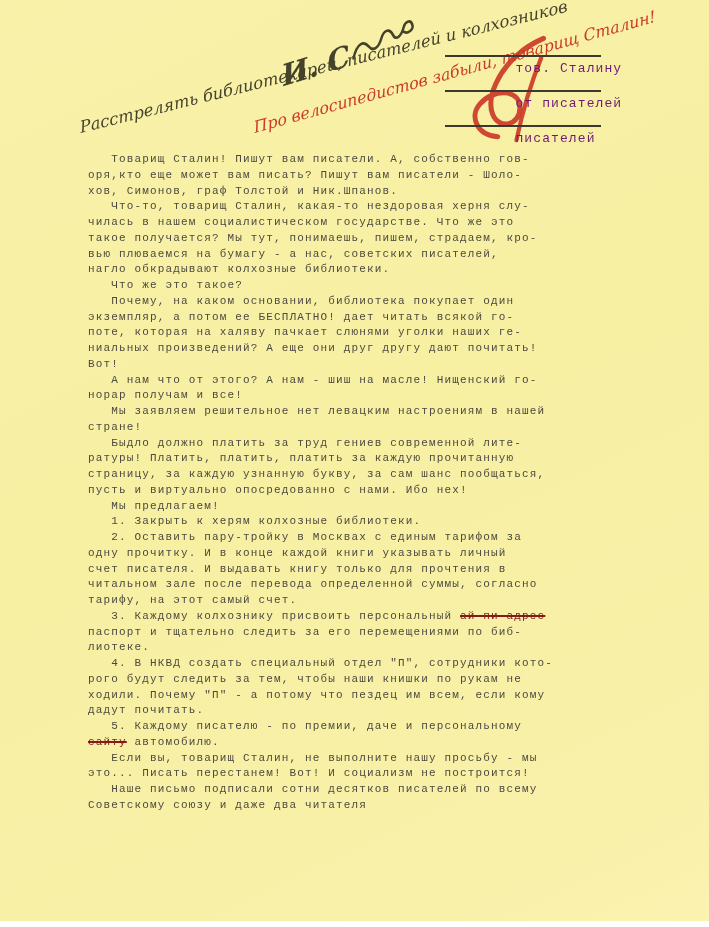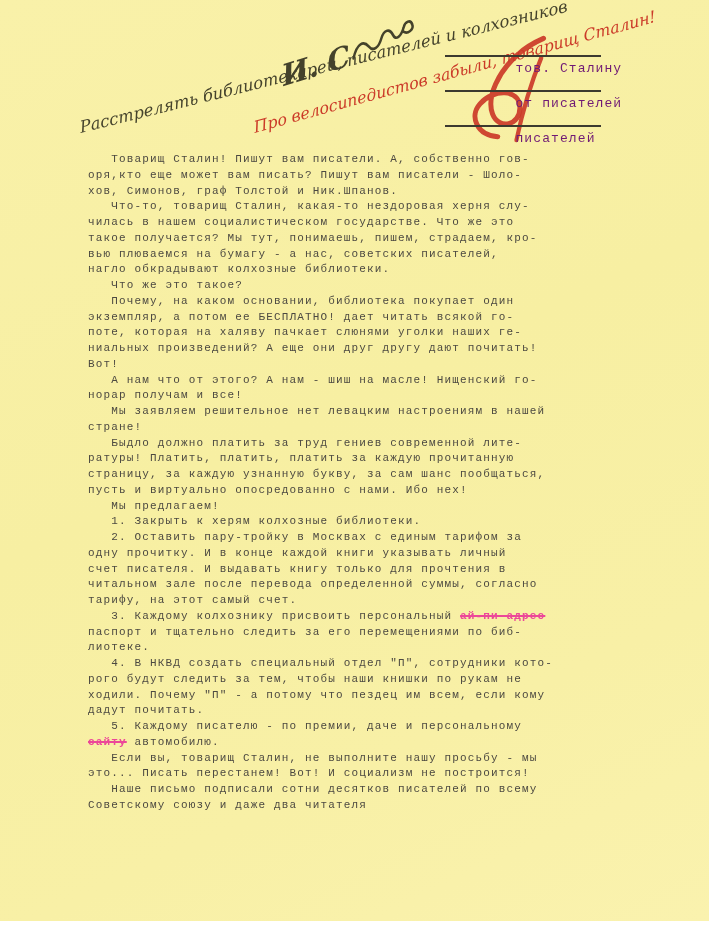--- a/index.html
+++ b/index.html
@@ -14,21 +14,21 @@
   }
   
   .letter-body{
     position:absolute;left:88px;top:152px;width:560px;
     font-family:"Liberation Mono","DejaVu Sans Mono",monospace;
     font-size:11px;line-height:15.75px;letter-spacing:1.15px;
     color:#4c4941;white-space:pre;
   }
   .letter-body .line{height:15.75px;}
   .strike{
-    font-weight:bold;color:#ec4899;
+    font-weight:normal;color:#7f1d1d;
     text-decoration:line-through;text-decoration-thickness:2px;
   }
   
   .addr-block{position:absolute;left:445px;top:33px;width:156px;}
   .addr-line{
     height:22px;line-height:24px;padding-left:17px;
     border-bottom:2px solid #3c3a2f;margin-bottom:11px;
     font-family:"Liberation Mono","DejaVu Sans Mono",monospace;
     font-size:13px;letter-spacing:1.1px;color:#701a75;white-space:pre;
   }

